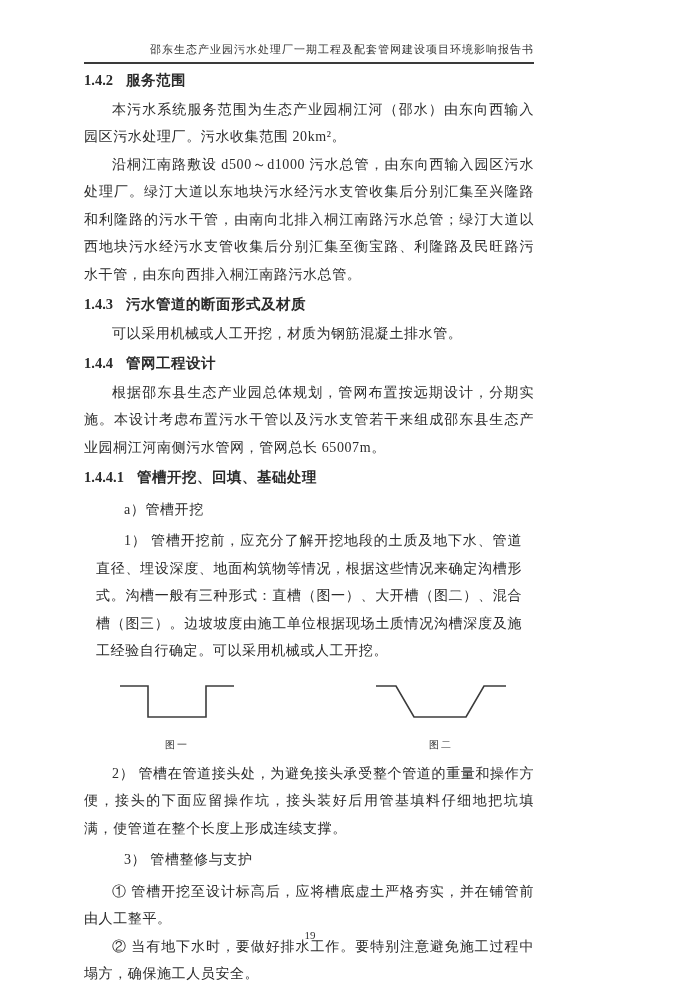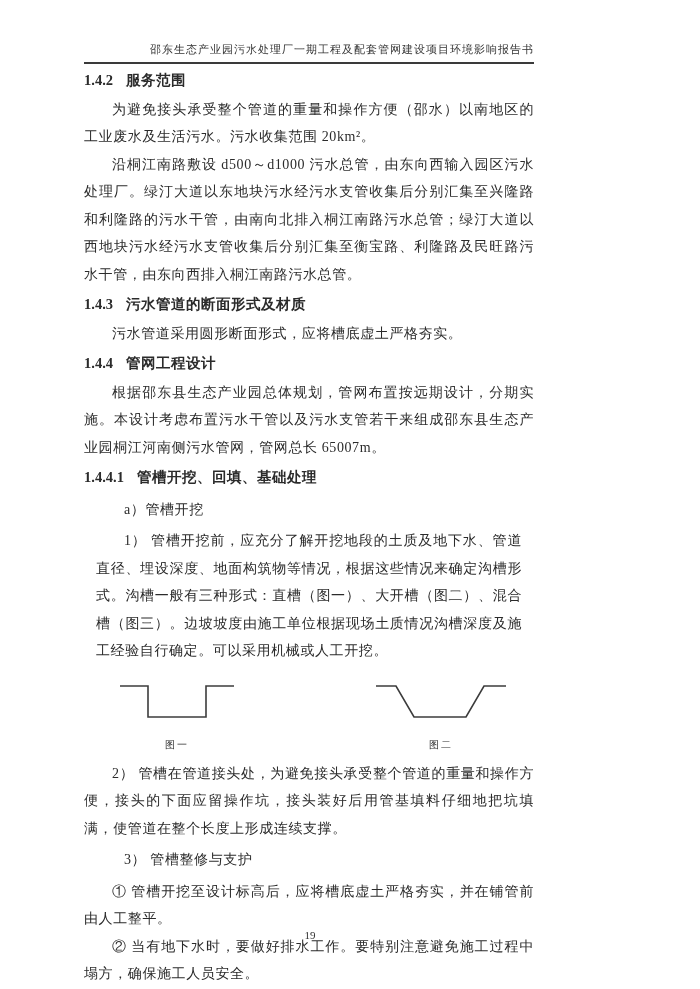--- a/index.html
+++ b/index.html
@@ -77,29 +77,29 @@
     <div class="header-title">邵东生态产业园污水处理厂一期工程及配套管网建设项目环境影响报告书</div>
     <div class="header-rule"></div>
   </div>
 
   <div class="content">
 
     <div class="heading">
       <span class="sec-num">1.4.2</span><span>服务范围</span>
     </div>
 
-    <p class="para">为避免接头承受整个管道的重量和操作方便（邵水）以南地区的工业废水及生活污水。污水收集范围 20km²。</p>
+    <p class="para">本污水系统服务范围为生态产业园桐江河（邵水）由东向西输入园区污水处理厂。污水收集范围 20km²。</p>
 
     <p class="para">沿桐江南路敷设 d500～d1000 污水总管，由东向西输入园区污水处理厂。绿汀大道以东地块污水经污水支管收集后分别汇集至兴隆路和利隆路的污水干管，由南向北排入桐江南路污水总管；绿汀大道以西地块污水经污水支管收集后分别汇集至衡宝路、利隆路及民旺路污水干管，由东向西排入桐江南路污水总管。</p>
 
     <div class="heading">
       <span class="sec-num">1.4.3</span><span>污水管道的断面形式及材质</span>
     </div>
 
-    <p class="para">污水管道采用圆形断面形式，应将槽底虚土严格夯实。</p>
+    <p class="para">可以采用机械或人工开挖，材质为钢筋混凝土排水管。</p>
 
     <div class="heading">
       <span class="sec-num">1.4.4</span><span>管网工程设计</span>
     </div>
 
     <p class="para">根据邵东县生态产业园总体规划，管网布置按远期设计，分期实施。本设计考虑布置污水干管以及污水支管若干来组成邵东县生态产业园桐江河南侧污水管网，管网总长 65007m。</p>
 
     <div class="heading">
       <span class="sec-num">1.4.4.1</span><span>管槽开挖、回填、基础处理</span>
     </div>

